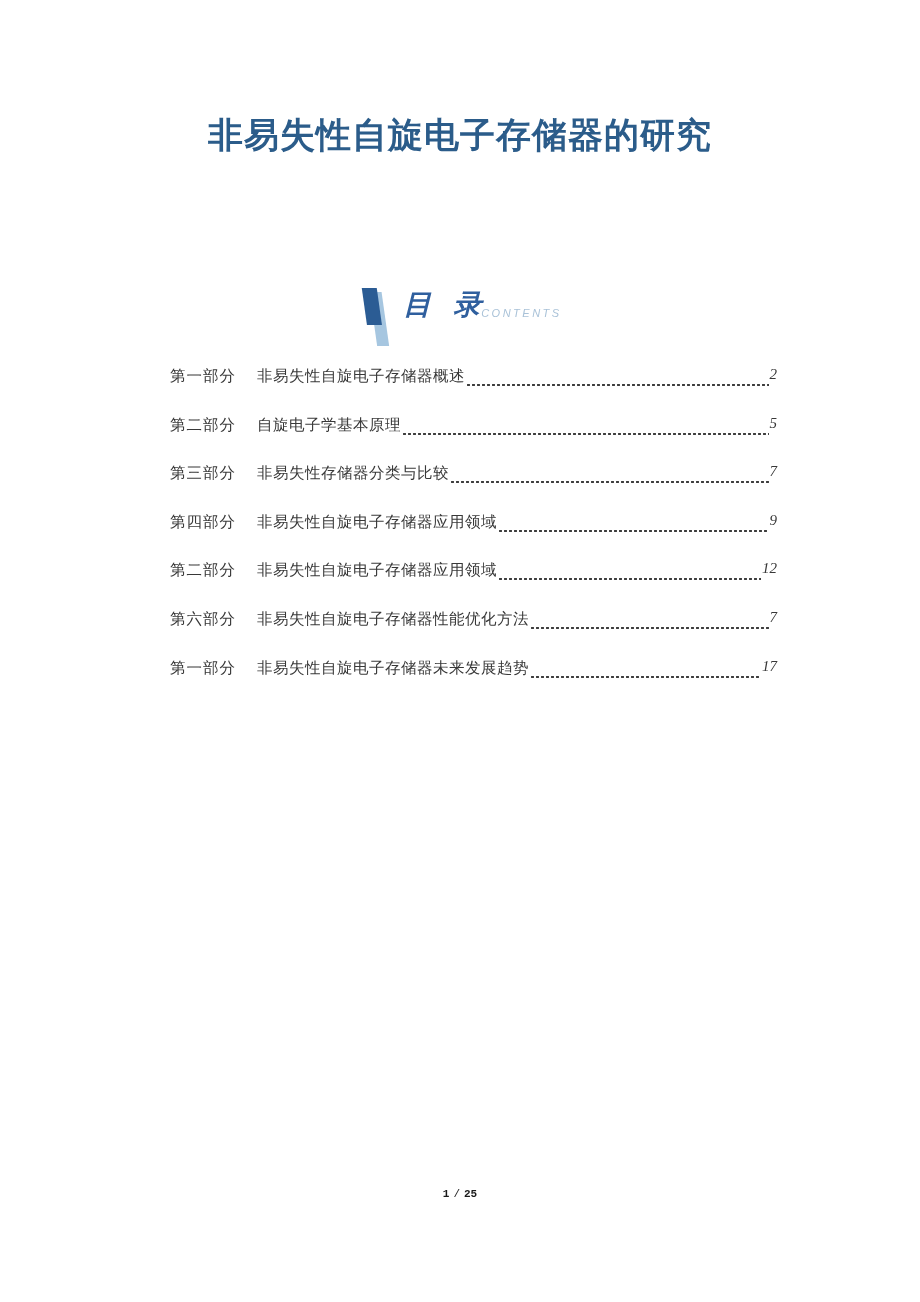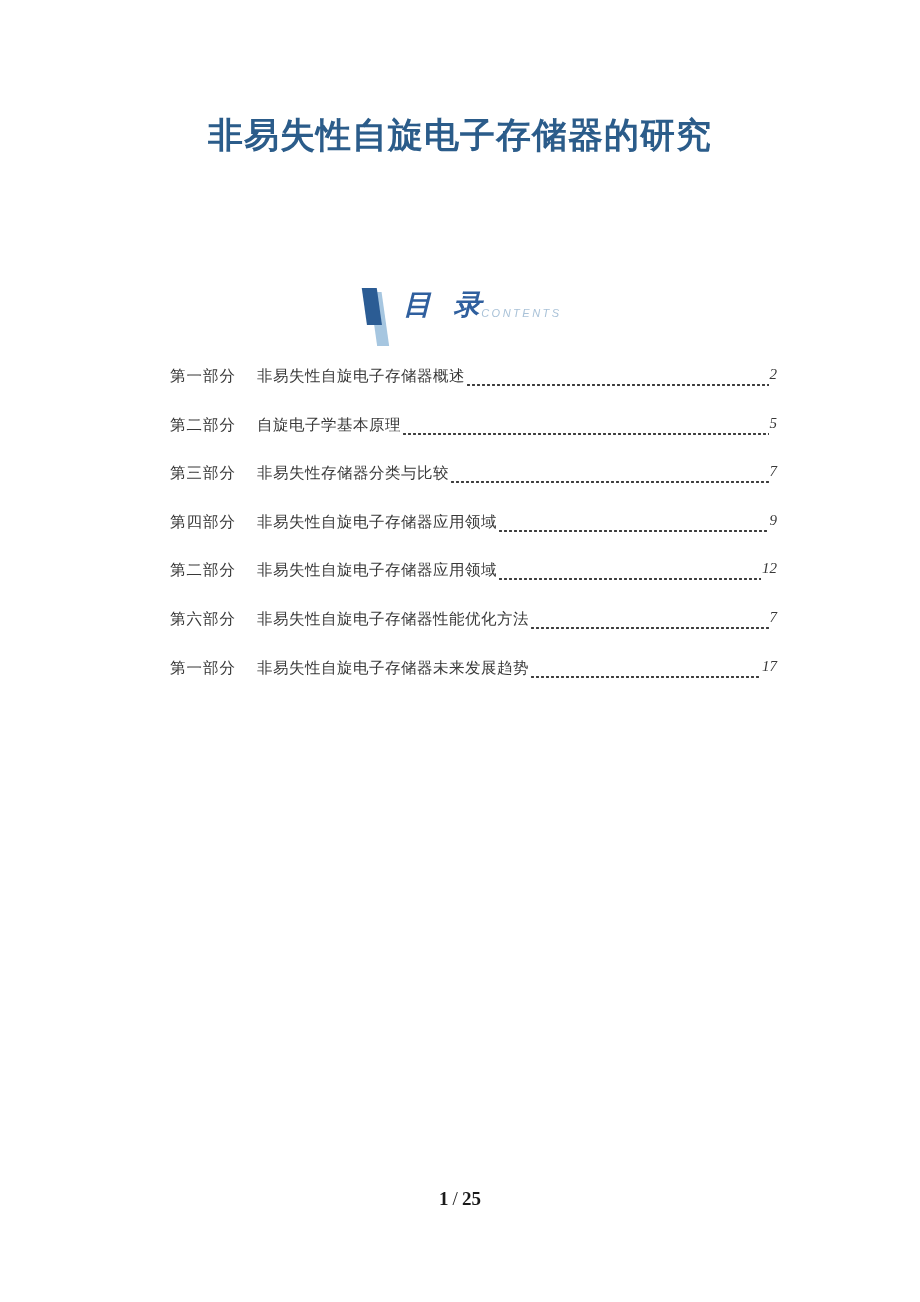--- a/index.html
+++ b/index.html
@@ -133,23 +133,24 @@
     font-size: 15px;
   }
 
   
   .page-footer {
     position: absolute;
     top: 1188px;
     left: 0;
     width: 100%;
     text-align: center;
-    font-size: 19px;
+    font-size: 11px;
     font-weight: 700;
     color: var(--footer-color);
+    font-family: Liberation Mono, monospace;
   }
   .page-footer .sep { padding: 0 4px; font-weight: 400; }
 </style>
 </head>
 <body>
 
 <h1 class="doc-title">非易失性自旋电子存储器的研究</h1>
 
 <div class="toc-header">
   <div class="logo-mark">

